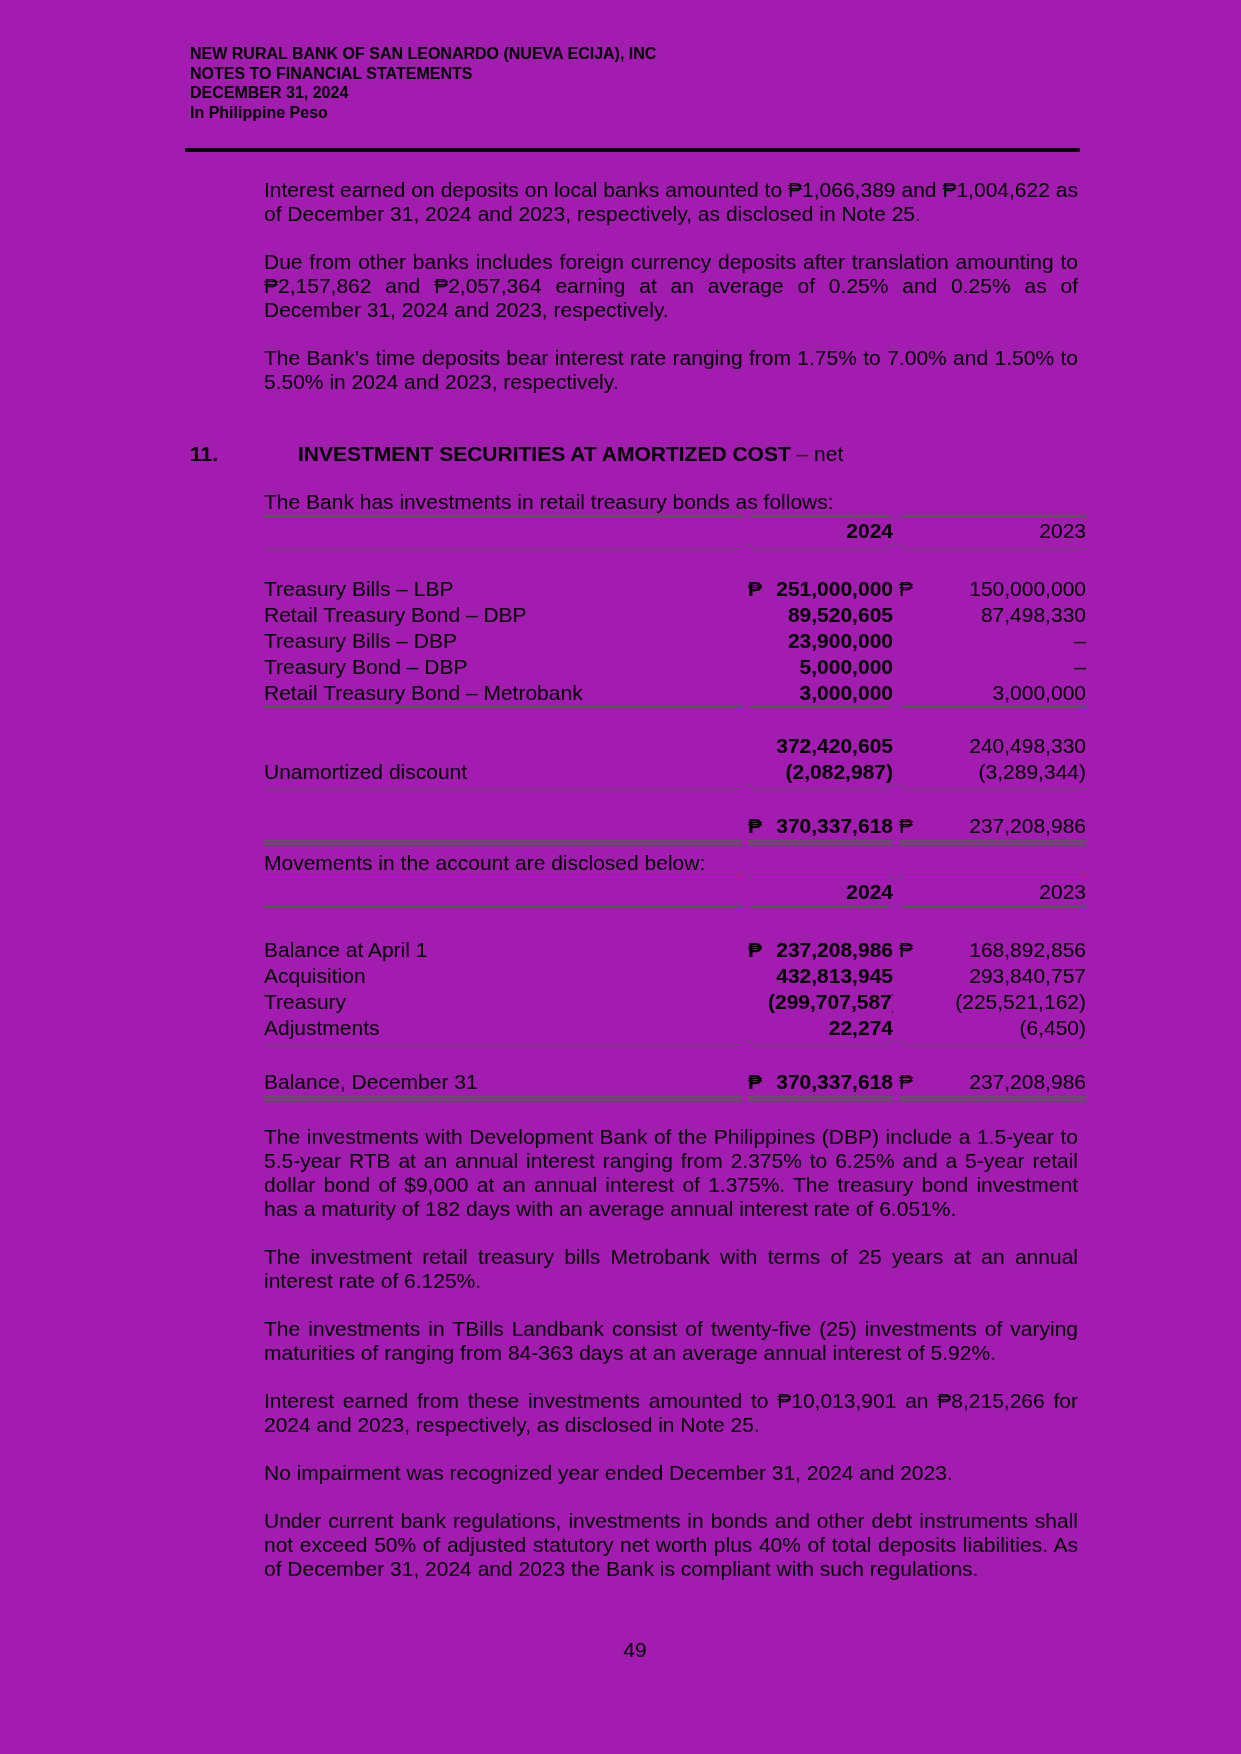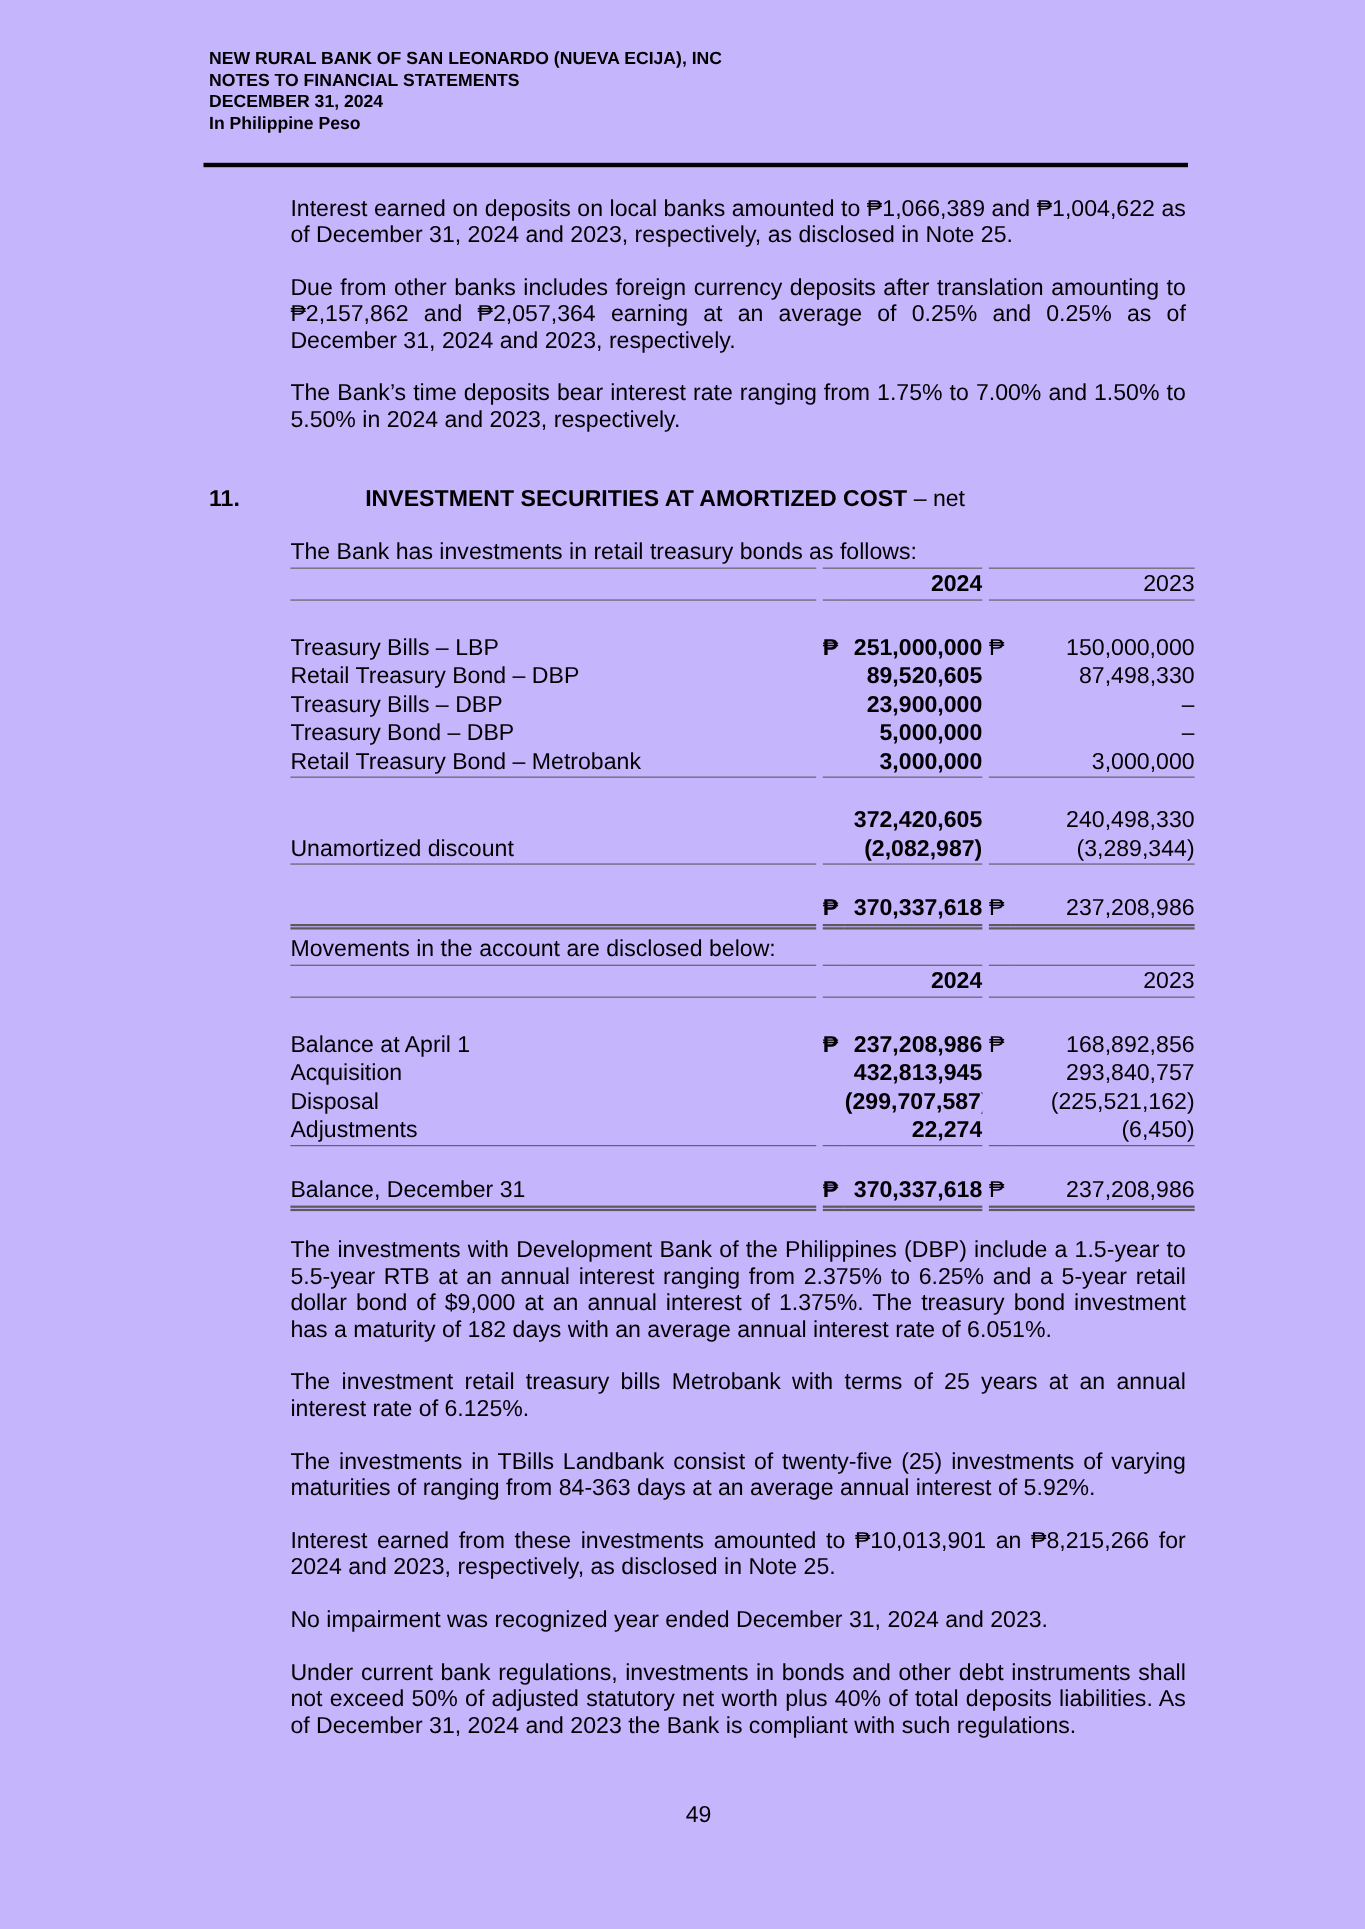--- a/index.html
+++ b/index.html
@@ -1,30 +1,30 @@
 <!DOCTYPE html>
 <html><head>
 <meta charset="utf-8">
 <style>
   html,body{margin:0;padding:0;background:#ffffff;}
   .page{
     position:relative;
     width:1241px;height:1754px;
-    background:#c4b5fd;
+    background:#a21caf;
     font-family:"Liberation Sans","DejaVu Sans",sans-serif;
     font-size:21px;line-height:24px;color:#000;
     overflow:hidden;
   }
   .doc-header{margin:44px 0 0 190px;font-size:16px;line-height:19.5px;font-weight:bold;}
   .doc-header .it{font-style:italic;}
   .rule{margin:26px 0 0 185px;width:895px;height:4px;background:#000;}
   .content{margin-left:264px;width:814px;}
   .para{margin-top:24px;text-align:justify;}
   .first{margin-top:26px;}
-  .section-head{display:flex;margin:48px 0 0 190px;width:890px;gap:34px;}
+  .section-head{display:flex;margin:48px 0 0 190px;width:890px;}
   .sec-num{width:74px;font-weight:bold;flex:none;}
   .sec-title{font-weight:bold;margin-left:34px;}
   .sec-suffix{font-weight:normal;}
   .tbl-intro{margin-top:24px;text-align:left;}
   table.fin{border-collapse:separate;border-spacing:0;table-layout:fixed;width:822px;margin-top:2px;}
   table.fin td{padding:0;vertical-align:middle;overflow:hidden;white-space:nowrap;}
   .c-lbl{width:478px;text-align:left;}
   .c-gap{width:6px;}
   .c-peso{width:20px;text-align:left;}
   .c-v1{width:125px;}
@@ -211,21 +211,21 @@
       <tr class="r">
         <td>Acquisition</td>
             <td></td>
         <td></td>
         <td class="val b">432,813,945</td>
             <td></td>
         <td></td>
         <td class="val2">293,840,757</td>
       </tr>
       <tr class="r">
-        <td>Disposal</td>
+        <td>Treasury</td>
             <td></td>
         <td></td>
         <td class="val b">(299,707,587)</td>
             <td></td>
         <td></td>
         <td class="val2">(225,521,162)</td>
       </tr>
       <tr class="r">
         <td class="bb">Adjustments</td>
             <td></td>

